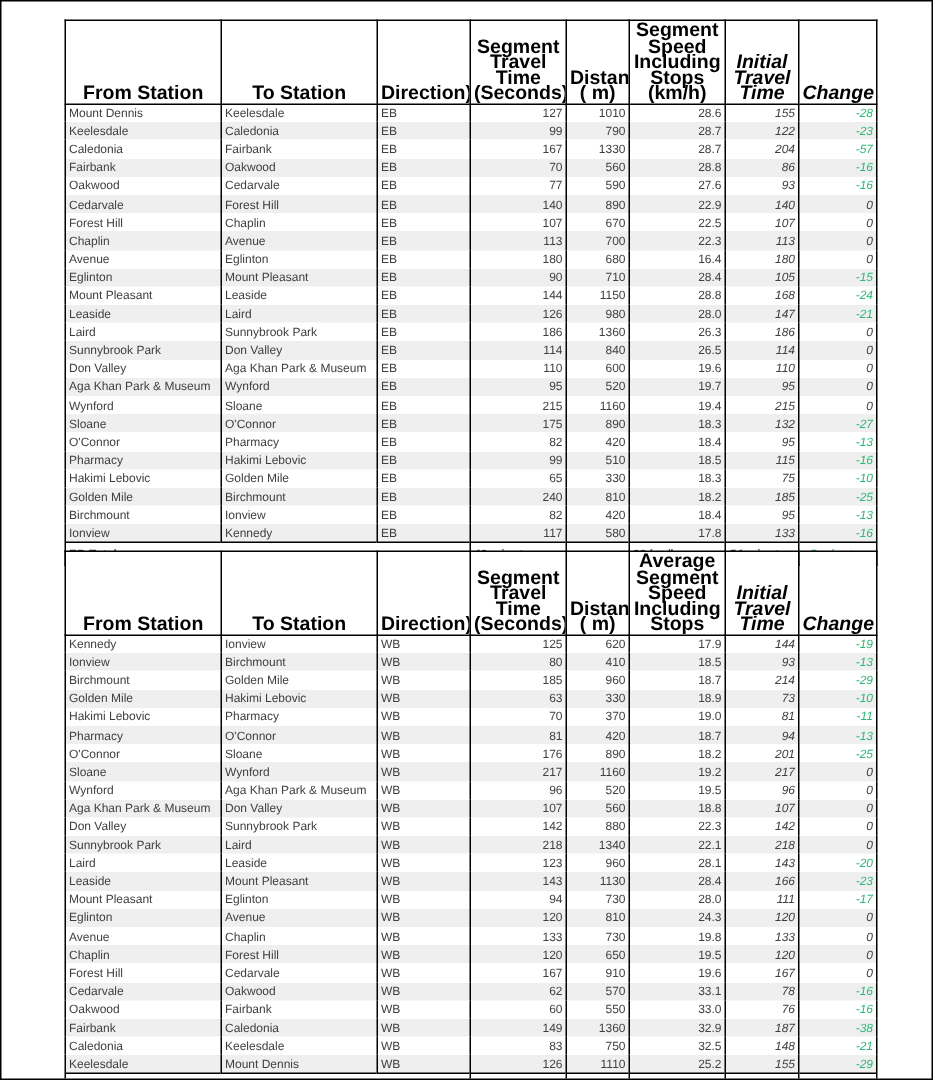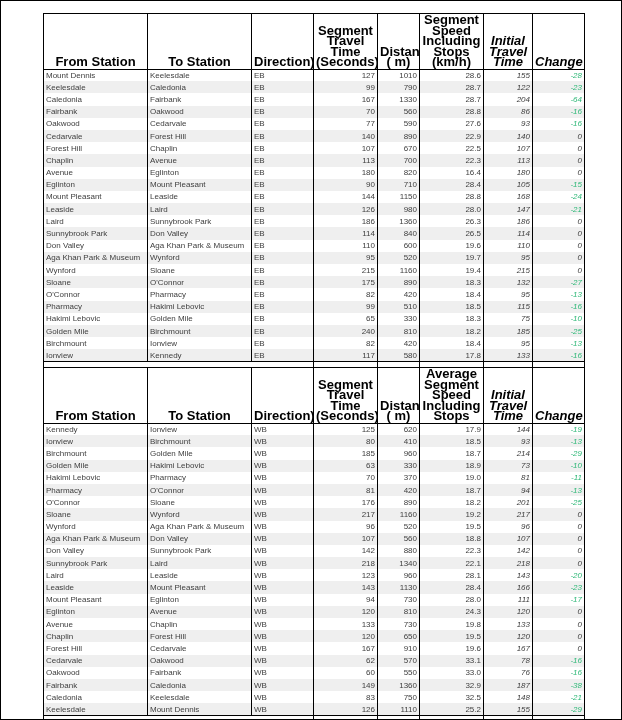--- a/index.html
+++ b/index.html
@@ -108,21 +108,21 @@
             <td class="num ital chg-green">-23</td>
           </tr>
           <tr>
             <td class="txt">Caledonia</td>
             <td class="txt">Fairbank</td>
             <td class="txt">EB</td>
             <td class="num">167</td>
             <td class="num">1330</td>
             <td class="num">28.7</td>
             <td class="num ital">204</td>
-            <td class="num ital chg-green">-64</td>
+            <td class="num ital chg-green">-57</td>
           </tr>
           <tr>
             <td class="txt">Fairbank</td>
             <td class="txt">Oakwood</td>
             <td class="txt">EB</td>
             <td class="num">70</td>
             <td class="num">560</td>
             <td class="num">28.8</td>
             <td class="num ital">86</td>
             <td class="num ital chg-green">-16</td>
@@ -165,21 +165,21 @@
             <td class="num">700</td>
             <td class="num">22.3</td>
             <td class="num ital">113</td>
             <td class="num ital">0</td>
           </tr>
           <tr>
             <td class="txt">Avenue</td>
             <td class="txt">Eglinton</td>
             <td class="txt">EB</td>
             <td class="num">180</td>
-            <td class="num">820</td>
+            <td class="num">680</td>
             <td class="num">16.4</td>
             <td class="num ital">180</td>
             <td class="num ital">0</td>
           </tr>
           <tr>
             <td class="txt">Eglinton</td>
             <td class="txt">Mount Pleasant</td>
             <td class="txt">EB</td>
             <td class="num">90</td>
             <td class="num">710</td>

